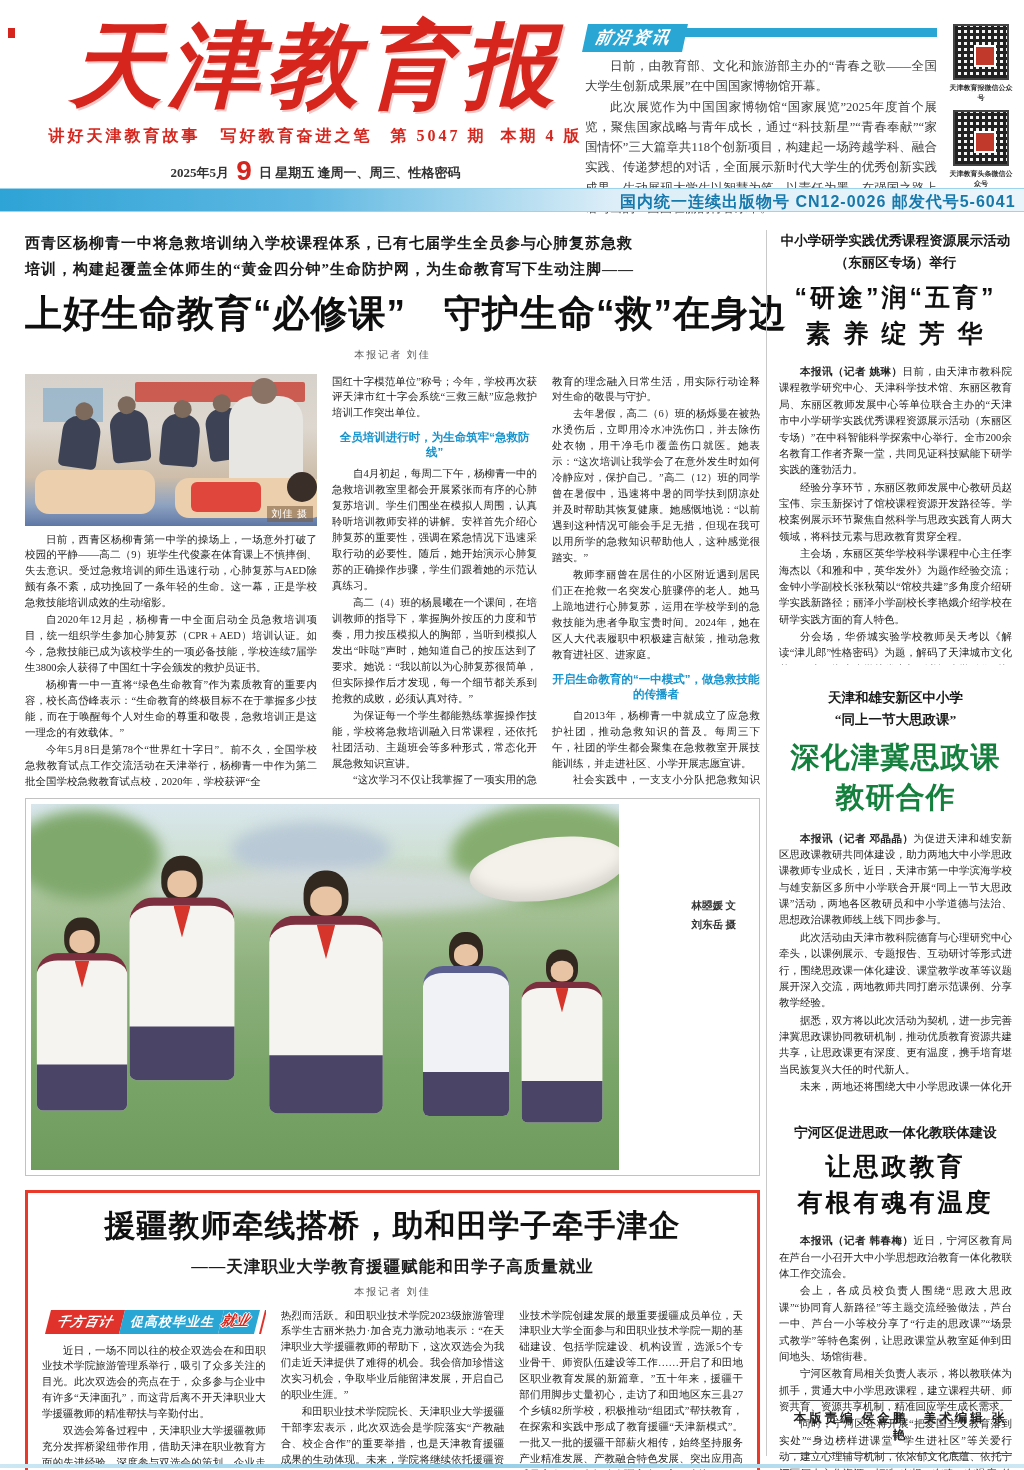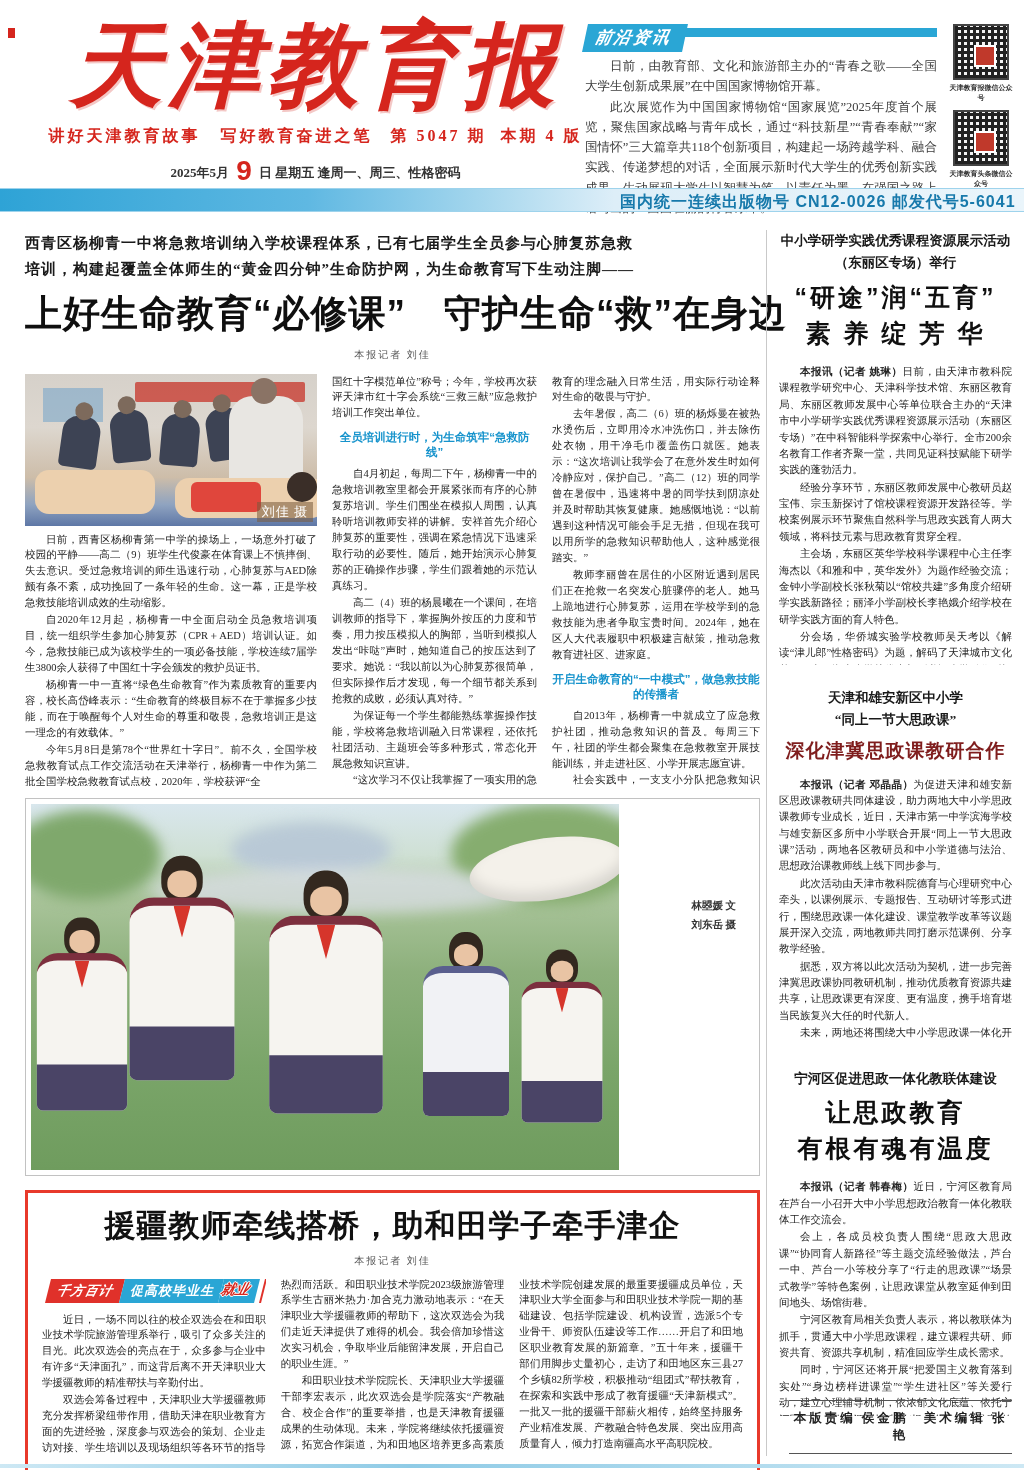--- a/index.html
+++ b/index.html
@@ -75,21 +75,21 @@
                     border-radius:50%; background:#7d6a5c; }
   .p1-fig.f1{left:36px;top:42px;transform:rotate(8deg)} .p1-fig.f2{left:86px;top:36px;transform:rotate(-6deg)}
   .p1-fig.f3{left:136px;top:40px;transform:rotate(5deg)} .p1-fig.f4{left:182px;top:34px;transform:rotate(-8deg)}
   .p1-nurse { position:absolute; right:14px; top:22px; width:74px; height:96px; background:#e8e6e2; border-radius:24px 24px 6px 6px; }
   .p1-nurse::before { content:""; position:absolute; left:22px; top:-18px; width:26px; height:26px; border-radius:50%; background:#8a7365; }
   .p1-man { position:absolute; background:#ecd0ae; border-radius:14px; }
   .p1-man.m1 { left:10px; top:96px; width:120px; height:44px; }
   .p1-man.m2 { left:150px; top:104px; width:150px; height:40px; }
   .p1-man.m2::after { content:""; position:absolute; right:8px; top:-6px; width:30px; height:30px; border-radius:50%; background:#3a2e28; }
   .p1-vest { position:absolute; left:166px; top:108px; width:70px; height:30px; background:#e0463c; border-radius:6px; }
-  .p1-credit { position:absolute; right:4px; bottom:4px; color:#fff; font-size:13px;
+  .p1-credit { position:absolute; right:4px; bottom:4px; color:#fff; font-size:10px;
                background:rgba(120,90,60,.55); padding:1px 5px; letter-spacing:1px; }
 
   
   .feature { margin-top:12px; border:1px solid #c2c2c2; padding:5px; display:flex; height:378px; }
   .photo2 { position:relative; width:588px; height:100%; overflow:hidden;
             background:linear-gradient(180deg,#d9e7ee 0%,#cfe0d4 14%,#a9c49a 26%,#8db07c 46%,#7aa569 72%,#6f9c5e 100%); }
   .blob { position:absolute; border-radius:50%; filter:blur(7px); }
   .b1 { left:-20px; top:6px; width:150px; height:90px; background:#7fa86c; }
   .b2 { left:420px; top:0; width:200px; height:100px; background:#86ad6f; }
   .b3 { left:200px; top:18px; width:160px; height:56px; background:#b9c9d6; }
@@ -133,21 +133,21 @@
                  padding:2px 8px 3px 0;
                  text-shadow:-1px 0 #fff,1px 0 #fff,0 -1px #fff,0 1px #fff; }
   .badge .slash { width:7px; background:#e0312a; margin-left:5px; }
 
   
   .vsep { position:absolute; left:766px; top:230px; height:1226px; border-left:1px solid #c9c9c9; }
   .sidebar { position:absolute; left:779px; top:230px; width:233px; height:1230px; }
   .sb-kicker { text-align:center; font-size:13.5px; font-weight:bold; color:#1a1a1a; line-height:1.65; }
   .sb-head-big { text-align:center; font-size:25px; font-weight:900; color:#0f0f0f;
                  font-family:"Liberation Sans", sans-serif; letter-spacing:3px; line-height:1.45; margin-top:4px; }
-  .sb-head-mid { text-align:center; font-size:19px; font-weight:900; color:#7f1d1d;
+  .sb-head-mid { text-align:center; font-size:29px; font-weight:900; color:#15803d;
                  font-family:"Liberation Sans", sans-serif; letter-spacing:1px; margin-top:6px; }
   .sb-body { margin-top:12px; text-align:justify; overflow:hidden; }
   .sb-body p { font-size:10.5px; line-height:1.56; text-indent:2em; color:#242424; margin-bottom:1px; }
   .lead-in { font-weight:bold; font-family:"Liberation Sans", sans-serif; }
   .art-a .sb-body { max-height:302px; }
   .art-b { margin-top:22px; } .art-b .sb-body { max-height:268px; }
   .art-c { margin-top:24px; } .art-c .sb-body { max-height:238px; }
   .sb-footer { position:absolute; left:10px; right:0; bottom:6px; text-align:center;
                border-top:1px solid #555; border-bottom:1px solid #555; padding:9px 0;
                font-size:12.5px; font-weight:bold; letter-spacing:3px; color:#222; }
@@ -294,20 +294,21 @@
       <figcaption class="fcaption">
         <div class="credits">
           <div>林曌媛 文</div>
           <div>刘东岳 摄</div>
         </div>
       </figcaption>
     </figure>
 
     <section class="aidbox">
       <h2 class="aid-headline">援疆教师牵线搭桥，助和田学子牵手津企</h2>
+      <p class="aid-dek">——天津职业大学教育援疆赋能和田学子高质量就业</p>
       <p class="aid-byline">本报记者 刘佳</p>
       <div class="cols3b">
         <div class="col">
           <div class="badge">
             <span class="seg1">千方百计</span>
             <span class="seg2">促高校毕业生</span>
             <span class="seg3">就业</span>
             <span class="slash"></span>
           </div>
           <p>近日，一场不同以往的校企双选会在和田职业技术学院旅游管理系举行，吸引了众多关注的目光。此次双选会的亮点在于，众多参与企业中有许多“天津面孔”，而这背后离不开天津职业大学援疆教师的精准帮扶与辛勤付出。</p>

